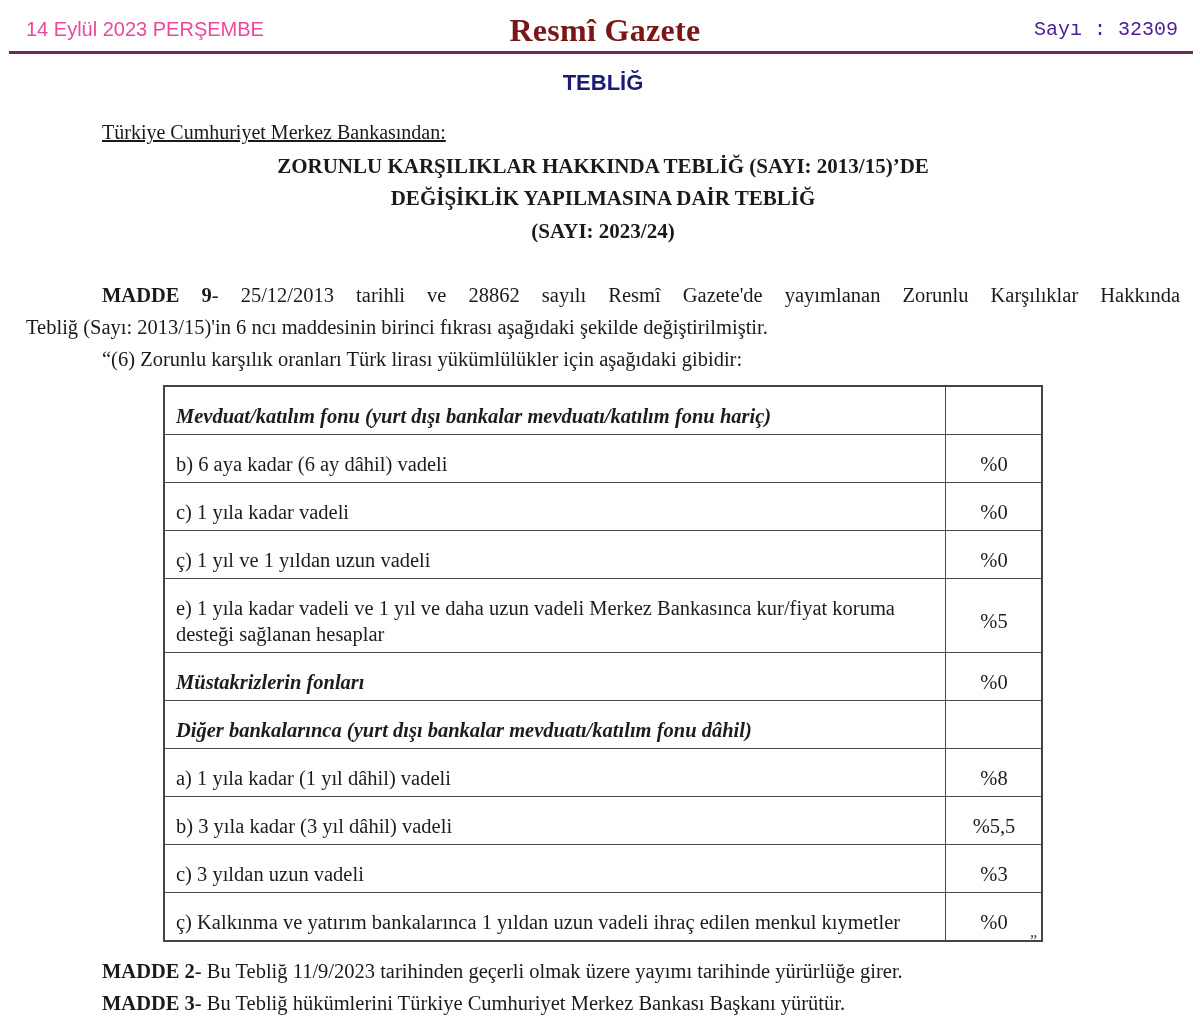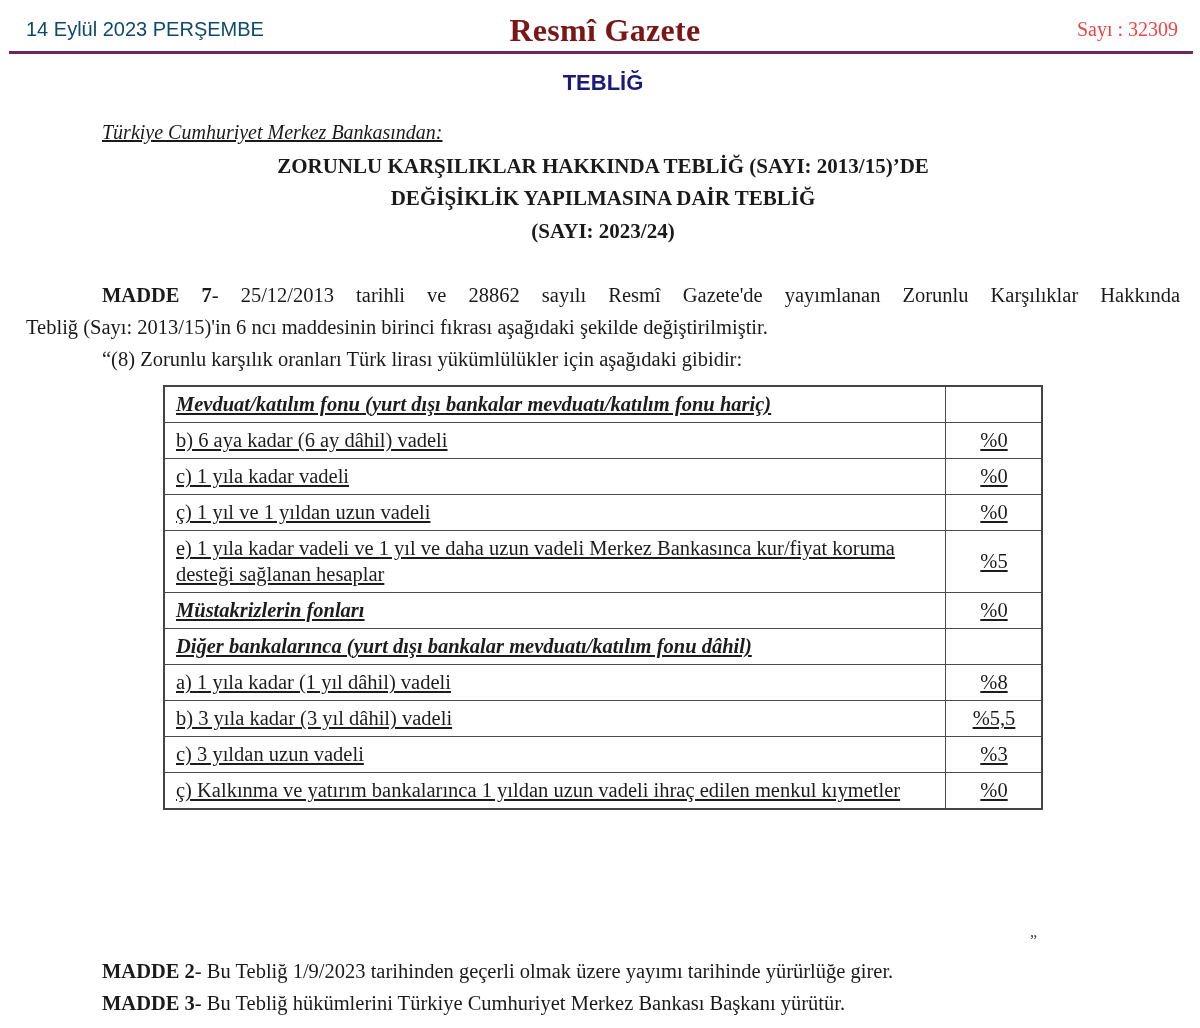--- a/index.html
+++ b/index.html
@@ -1,33 +1,33 @@
 <!DOCTYPE html>
 <html><head>
 <meta charset="utf-8">
 <style>
   html, body { margin: 0; padding: 0; background: #ffffff; }
   body { width: 1200px; height: 1028px; position: relative; overflow: hidden; color: #111; }
   .header { position: absolute; left: 0; top: 0; width: 1200px; height: 54px; }
-  .hdr-date { position: absolute; left: 26px; top: 18px; font-family: "Liberation Sans", sans-serif; font-size: 20px; color: #0c4a6e; }
+  .hdr-date { position: absolute; left: 26px; top: 18px; font-family: "Liberation Sans", sans-serif; font-size: 20px; color: #ec4899; }
   .hdr-title { position: absolute; left: 0; width: 1210px; top: 12px; text-align: center; font-family: "Liberation Serif", serif; font-weight: bold; font-size: 32px; color: #7a1616; letter-spacing: 0.3px; }
-  .hdr-issue { position: absolute; right: 22px; top: 18px; font-family: Liberation Serif, serif; font-size: 20px; color: #ef4444; }
+  .hdr-issue { position: absolute; right: 22px; top: 18px; font-family: Liberation Mono, monospace; font-size: 20px; color: #4c1d95; }
   .hdr-rule { position: absolute; left: 9px; top: 51px; width: 1184px; height: 3px; background: #6b2a5e; }
   .section { position: absolute; left: 0; width: 1206px; top: 70px; text-align: center; font-family: "Liberation Sans", sans-serif; font-weight: bold; font-size: 22px; color: #1a1a7a; }
   .scan { font-family: "Liberation Serif", serif; color: #1a1a1a; }
-  .issuer { position: absolute; left: 102px; top: 121px; font-size: 20px; text-decoration: underline; font-style: italic; }
+  .issuer { position: absolute; left: 102px; top: 121px; font-size: 20px; text-decoration: underline; }
   .doc-title { position: absolute; left: 0; width: 1206px; text-align: center; font-weight: bold; font-size: 21px; }
   .t1 { top: 154px; } .t2 { top: 186px; } .t3 { top: 219px; }
   .para { position: absolute; font-size: 20.5px; }
   .p1 { left: 102px; top: 284px; width: 1078px; text-align: justify; text-align-last: justify; }
   .p1b { left: 26px; top: 316px; }
   .p1c { left: 102px; top: 348px; }
   .b { font-weight: bold; }
   table.rates { position: absolute; left: 163px; top: 385px; width: 880px; border-collapse: collapse; font-family: "Liberation Serif", serif; font-size: 20.5px; color: #1c1c1c; border: 2px solid #444; }
-  table.rates td { border: 1.5px solid #4a4a4a; padding: 4px 10px 5px 11px; line-height: 26px; vertical-align: middle; text-decoration: underline; }
+  table.rates td { border: 1.5px solid #4a4a4a; padding: 16px 10px 5px 11px; line-height: 26px; vertical-align: middle; }
   table.rates td.val { width: 74px; text-align: center; }
   table.rates tr.group td.lbl { font-style: italic; font-weight: bold; }
   .closing-quote { position: absolute; left: 1030px; top: 932px; font-size: 16px; font-family: "Liberation Serif", serif; color: #444; }
   .p2 { left: 102px; top: 960px; }
   .p3 { left: 102px; top: 992px; }
 </style>
 </head>
 <body>
 
 <div class="header">
@@ -37,23 +37,23 @@
   <div class="hdr-rule"></div>
 </div>
 
 <div class="section">TEBLİĞ</div>
 
 <div class="scan issuer">Türkiye Cumhuriyet Merkez Bankasından:</div>
 <div class="scan doc-title t1">ZORUNLU KARŞILIKLAR HAKKINDA TEBLİĞ (SAYI: 2013/15)’DE</div>
 <div class="scan doc-title t2">DEĞİŞİKLİK YAPILMASINA DAİR TEBLİĞ</div>
 <div class="scan doc-title t3">(SAYI: 2023/24)</div>
 
-<div class="scan para p1"><span class="b">MADDE 7</span><span>- 25/12/2013 tarihli ve 28862 sayılı Resmî Gazete'de yayımlanan Zorunlu Karşılıklar Hakkında</span></div>
+<div class="scan para p1"><span class="b">MADDE 9</span><span>- 25/12/2013 tarihli ve 28862 sayılı Resmî Gazete'de yayımlanan Zorunlu Karşılıklar Hakkında</span></div>
 <div class="scan para p1b">Tebliğ (Sayı: 2013/15)'in 6 ncı maddesinin birinci fıkrası aşağıdaki şekilde değiştirilmiştir.</div>
-<div class="scan para p1c">“(8) Zorunlu karşılık oranları Türk lirası yükümlülükler için aşağıdaki gibidir:</div>
+<div class="scan para p1c">“(6) Zorunlu karşılık oranları Türk lirası yükümlülükler için aşağıdaki gibidir:</div>
 
 <table class="rates">
   <tbody>
     <tr class="group">
         <td class="lbl">Mevduat/katılım fonu (yurt dışı bankalar mevduatı/katılım fonu hariç)</td>
         <td class="val"></td>
       </tr>
     <tr>
         <td class="lbl">b) 6 aya kadar (6 ay dâhil) vadeli</td>
         <td class="val">%0</td>
@@ -92,14 +92,14 @@
       </tr>
     <tr>
         <td class="lbl">ç) Kalkınma ve yatırım bankalarınca 1 yıldan uzun vadeli ihraç edilen menkul kıymetler</td>
         <td class="val">%0</td>
       </tr>
   </tbody>
 </table>
 
 <div class="closing-quote">”</div>
 
-<div class="scan para p2"><span class="b">MADDE 2</span><span>- Bu Tebliğ 1/9/2023 tarihinden geçerli olmak üzere yayımı tarihinde yürürlüğe girer.</span></div>
+<div class="scan para p2"><span class="b">MADDE 2</span><span>- Bu Tebliğ 11/9/2023 tarihinden geçerli olmak üzere yayımı tarihinde yürürlüğe girer.</span></div>
 <div class="scan para p3"><span class="b">MADDE 3</span><span>- Bu Tebliğ hükümlerini Türkiye Cumhuriyet Merkez Bankası Başkanı yürütür.</span></div>
 
 </body></html>

